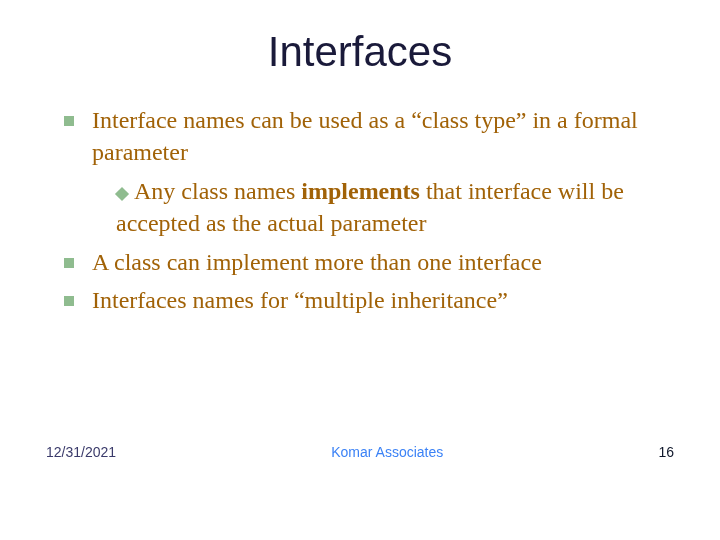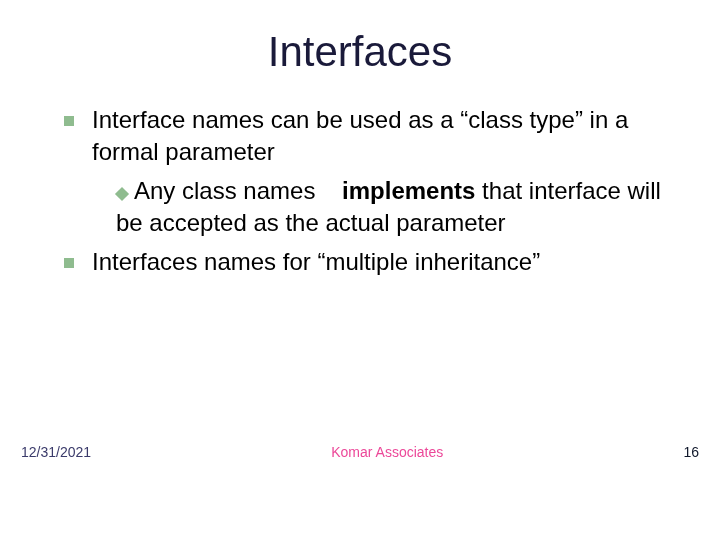--- a/index.html
+++ b/index.html
@@ -13,22 +13,23 @@
   .title {
     text-align: center;
     font-size: 42px;
     color: #1a1a3a;
     margin-top: 4px;
     margin-bottom: 28px;
     font-weight: 400;
   }
   .body {
     font-size: 24px;
-    color: #000000;
+    color: #a16207;
     line-height: 1.35;
+    font-family: Liberation Serif, serif;
   }
   .lvl1 {
     display: flex;
     align-items: flex-start;
     margin-left: 16px;
     margin-bottom: 6px;
   }
   .lvl1 .bullet {
     flex: 0 0 auto;
     width: 10px;
@@ -36,35 +37,35 @@
     background: #8fbc8f;
     margin-top: 12px;
     margin-right: 18px;
   }
   .lvl1 .txt { flex: 1 1 auto; }
   .lvl2 {
     margin-left: 68px;
     margin-bottom: 6px;
   }
   .lvl2 .txt { display: inline; }
-  .bold { font-weight: bold; margin-left: 20px; }
+  .bold { font-weight: bold; }
   .footer {
     position: absolute;
     bottom: 20px;
     left: 0;
     width: 100%;
-    padding: 0 21px;
+    padding: 0 46px;
     display: flex;
     justify-content: space-between;
     align-items: baseline;
     font-family: Arial, Helvetica, sans-serif;
     font-size: 14px;
   }
   .footer .date { color: #3a3a6a; }
-  .footer .org { color: #ec4899; text-align: center; flex: 1; }
+  .footer .org { color: #3b82f6; text-align: center; flex: 1; }
   .footer .num { color: #0f172a; }
   .diamond {
     display: inline-block;
     position: relative;
     width: 12px; height: 12px;
     margin-right: 6px;
     vertical-align: -1px;
   }
   .diamond::before {
     content: "";
@@ -88,20 +89,24 @@
 
     <div class="lvl1">
       <span class="bullet"></span>
       <span class="txt">Interface names can be used as a “class type” in a formal parameter</span>
     </div>
 
     <div class="lvl2">
       <span class="diamond"></span><span class="txt"><span>Any class names </span><span class="bold">implements</span><span> that interface will be accepted as the actual parameter</span></span>
     </div>
 
+    <div class="lvl1">
+      <span class="bullet"></span>
+      <span class="txt">A class can implement more than one interface</span>
+    </div>
 
     <div class="lvl1">
       <span class="bullet"></span>
       <span class="txt">Interfaces names for “multiple inheritance”</span>
     </div>
 
   </div>
 
   <div class="footer">
     <span class="date">12/31/2021</span>

